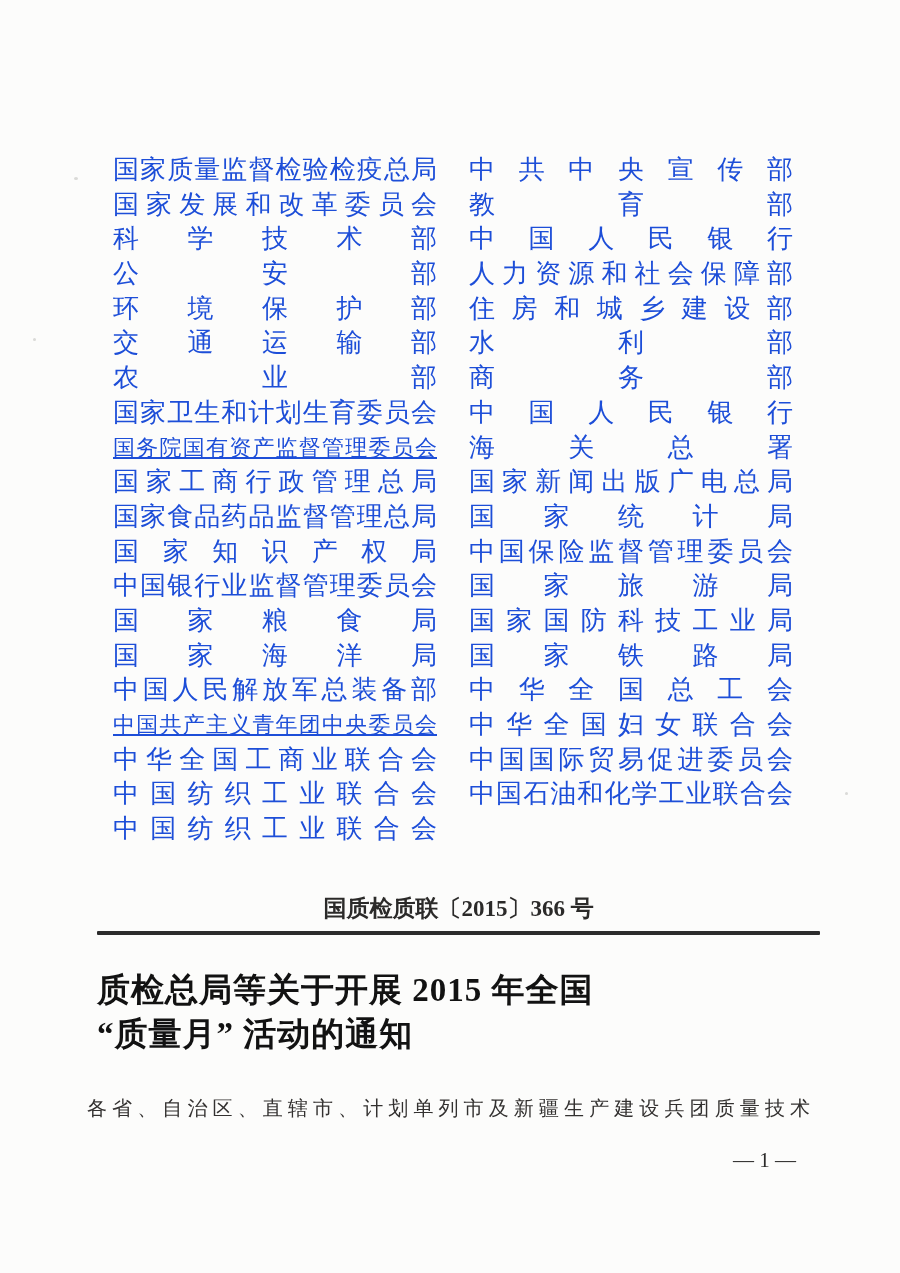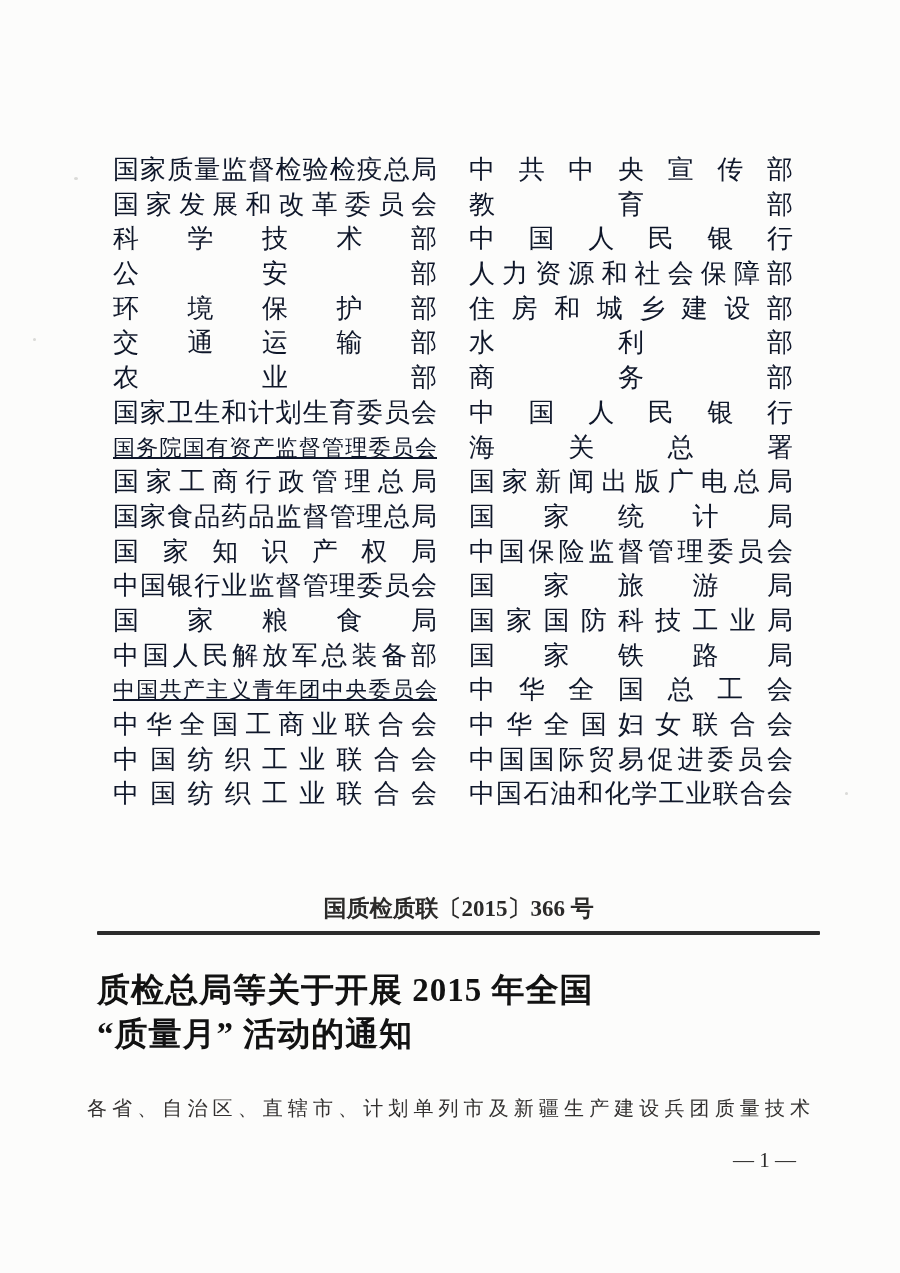--- a/index.html
+++ b/index.html
@@ -25,21 +25,21 @@
   }
   .agency-col { width: 324px; }
   .agency-row {
     font-size: 26px;
     height: 34.7px;
     line-height: 34.7px;
     text-align: justify;
     text-align-last: justify;
     text-justify: inter-character;
     white-space: nowrap;
-    color: #0f172a;
+    color: #1d4ed8;
   }
   .agency-row.tight { font-size: 22px; text-decoration: underline; }
   
   .doc-number {
     position: absolute;
     top: 893px; left: 97px; width: 723px;
     font-size: 23px; line-height: 32px;
     text-align: center;
     color: #2b2a29;
     font-weight: bold;
@@ -107,20 +107,21 @@
       <div class="agency-row">环境保护部</div>
       <div class="agency-row">交通运输部</div>
       <div class="agency-row">农业部</div>
       <div class="agency-row">国家卫生和计划生育委员会</div>
       <div class="agency-row tight">国务院国有资产监督管理委员会</div>
       <div class="agency-row">国家工商行政管理总局</div>
       <div class="agency-row">国家食品药品监督管理总局</div>
       <div class="agency-row">国家知识产权局</div>
       <div class="agency-row">中国银行业监督管理委员会</div>
       <div class="agency-row">国家粮食局</div>
+      <div class="agency-row">国家海洋局</div>
       <div class="agency-row">中国人民解放军总装备部</div>
       <div class="agency-row tight">中国共产主义青年团中央委员会</div>
       <div class="agency-row">中华全国工商业联合会</div>
       <div class="agency-row">中国纺织工业联合会</div>
       <div class="agency-row">中国纺织工业联合会</div>
     </div>
     <div class="agency-col">
       <div class="agency-row">中共中央宣传部</div>
       <div class="agency-row">教育部</div>
       <div class="agency-row">中国人民银行</div>

